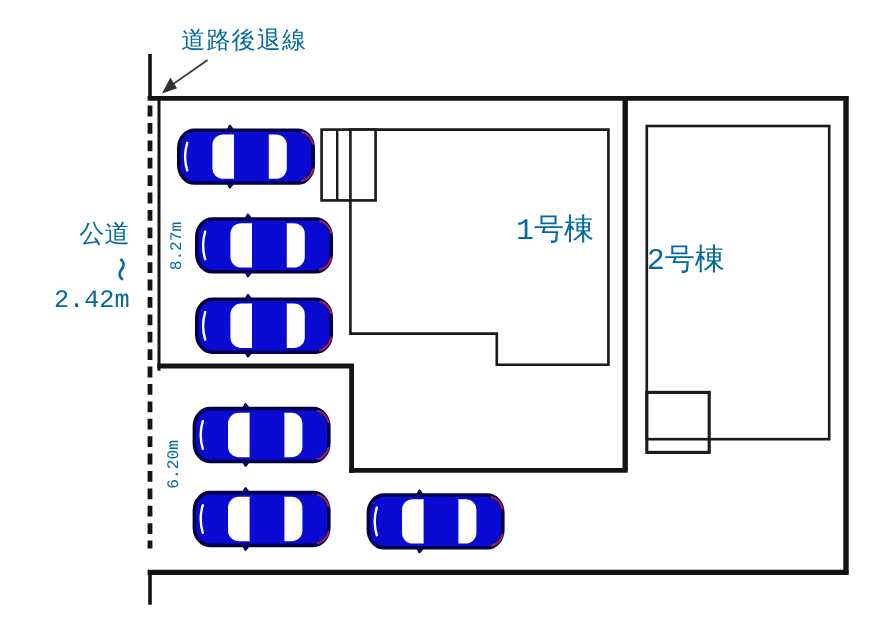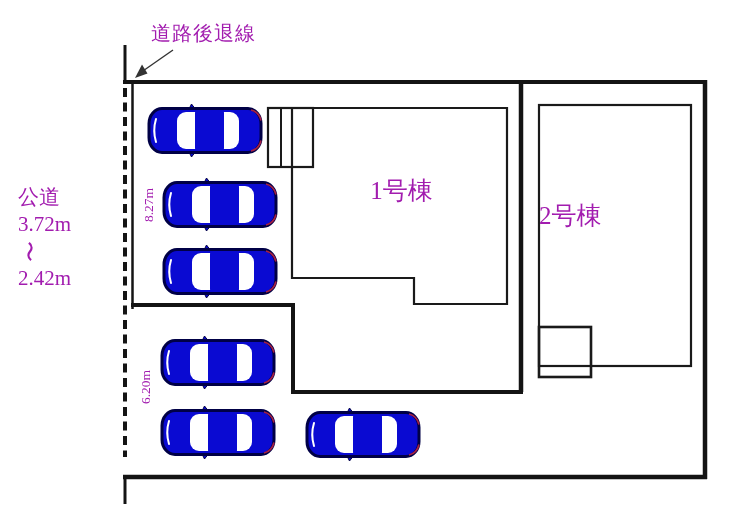--- a/index.html
+++ b/index.html
@@ -7,33 +7,33 @@
     --car-body:#0a0ad2;
     --car-outline:#000046;
     --accent-red:#a62045;
     --bg:#ffffff;
   }
   html,body{margin:0;padding:0;background:#fff;}
   .plan{
     position:relative;
     width:740px;height:529px;
     background:var(--bg);
-    font-family:Liberation Serif, serif;
-    color:#a21caf;
+    font-family:Liberation Mono, monospace;
+    color:#0369a1;
     overflow:hidden;
   }
   .plan svg.base{position:absolute;left:0;top:0;}
   .lbl{position:absolute;white-space:nowrap;}
   .lbl-setback{left:151px;top:20px;font-size:20px;letter-spacing:1px;}
   .road-block{
     left:18px;top:184px;width:90px;
-    text-align:left;font-size:21px;line-height:27px;
+    text-align:right;font-size:21px;line-height:27px;
   }
   .road-block .tilde{display:inline-block;transform:rotate(90deg);}
-  .lbl-b1{left:294px;top:174px;width:215px;text-align:center;font-size:25px;}
+  .lbl-b1{left:280px;top:174px;width:215px;text-align:right;font-size:25px;}
   .lbl-b2{left:539px;top:199px;width:152px;text-align:left;font-size:25px;}
   .dim{
     font-size:13.5px;width:46px;height:16px;line-height:16px;
     text-align:center;transform:rotate(-90deg);
   }
   .dim-upper{left:126px;top:197px;}
   .dim-lower{left:123px;top:379px;}
 </style>
 </head>
 <body>
@@ -88,21 +88,20 @@
         <use href="#car" x="160" y="336" width="116" height="53"></use>
         <use href="#car" x="160" y="406" width="116" height="53"></use>
         <use href="#car" x="305" y="408" width="116" height="53"></use>
       </g>
   </svg>
 
   <div class="lbl lbl-setback">道路後退線</div>
 
   <div class="lbl road-block">
     <div>公道</div>
-    <div>3.72m</div>
     <div><span class="tilde">〜</span></div>
     <div>2.42m</div>
   </div>
 
   <div class="lbl lbl-b1">1号棟</div>
   <div class="lbl lbl-b2">2号棟</div>
 
   <div class="lbl dim dim-upper">8.27m</div>
   <div class="lbl dim dim-lower">6.20m</div>
 </div>

